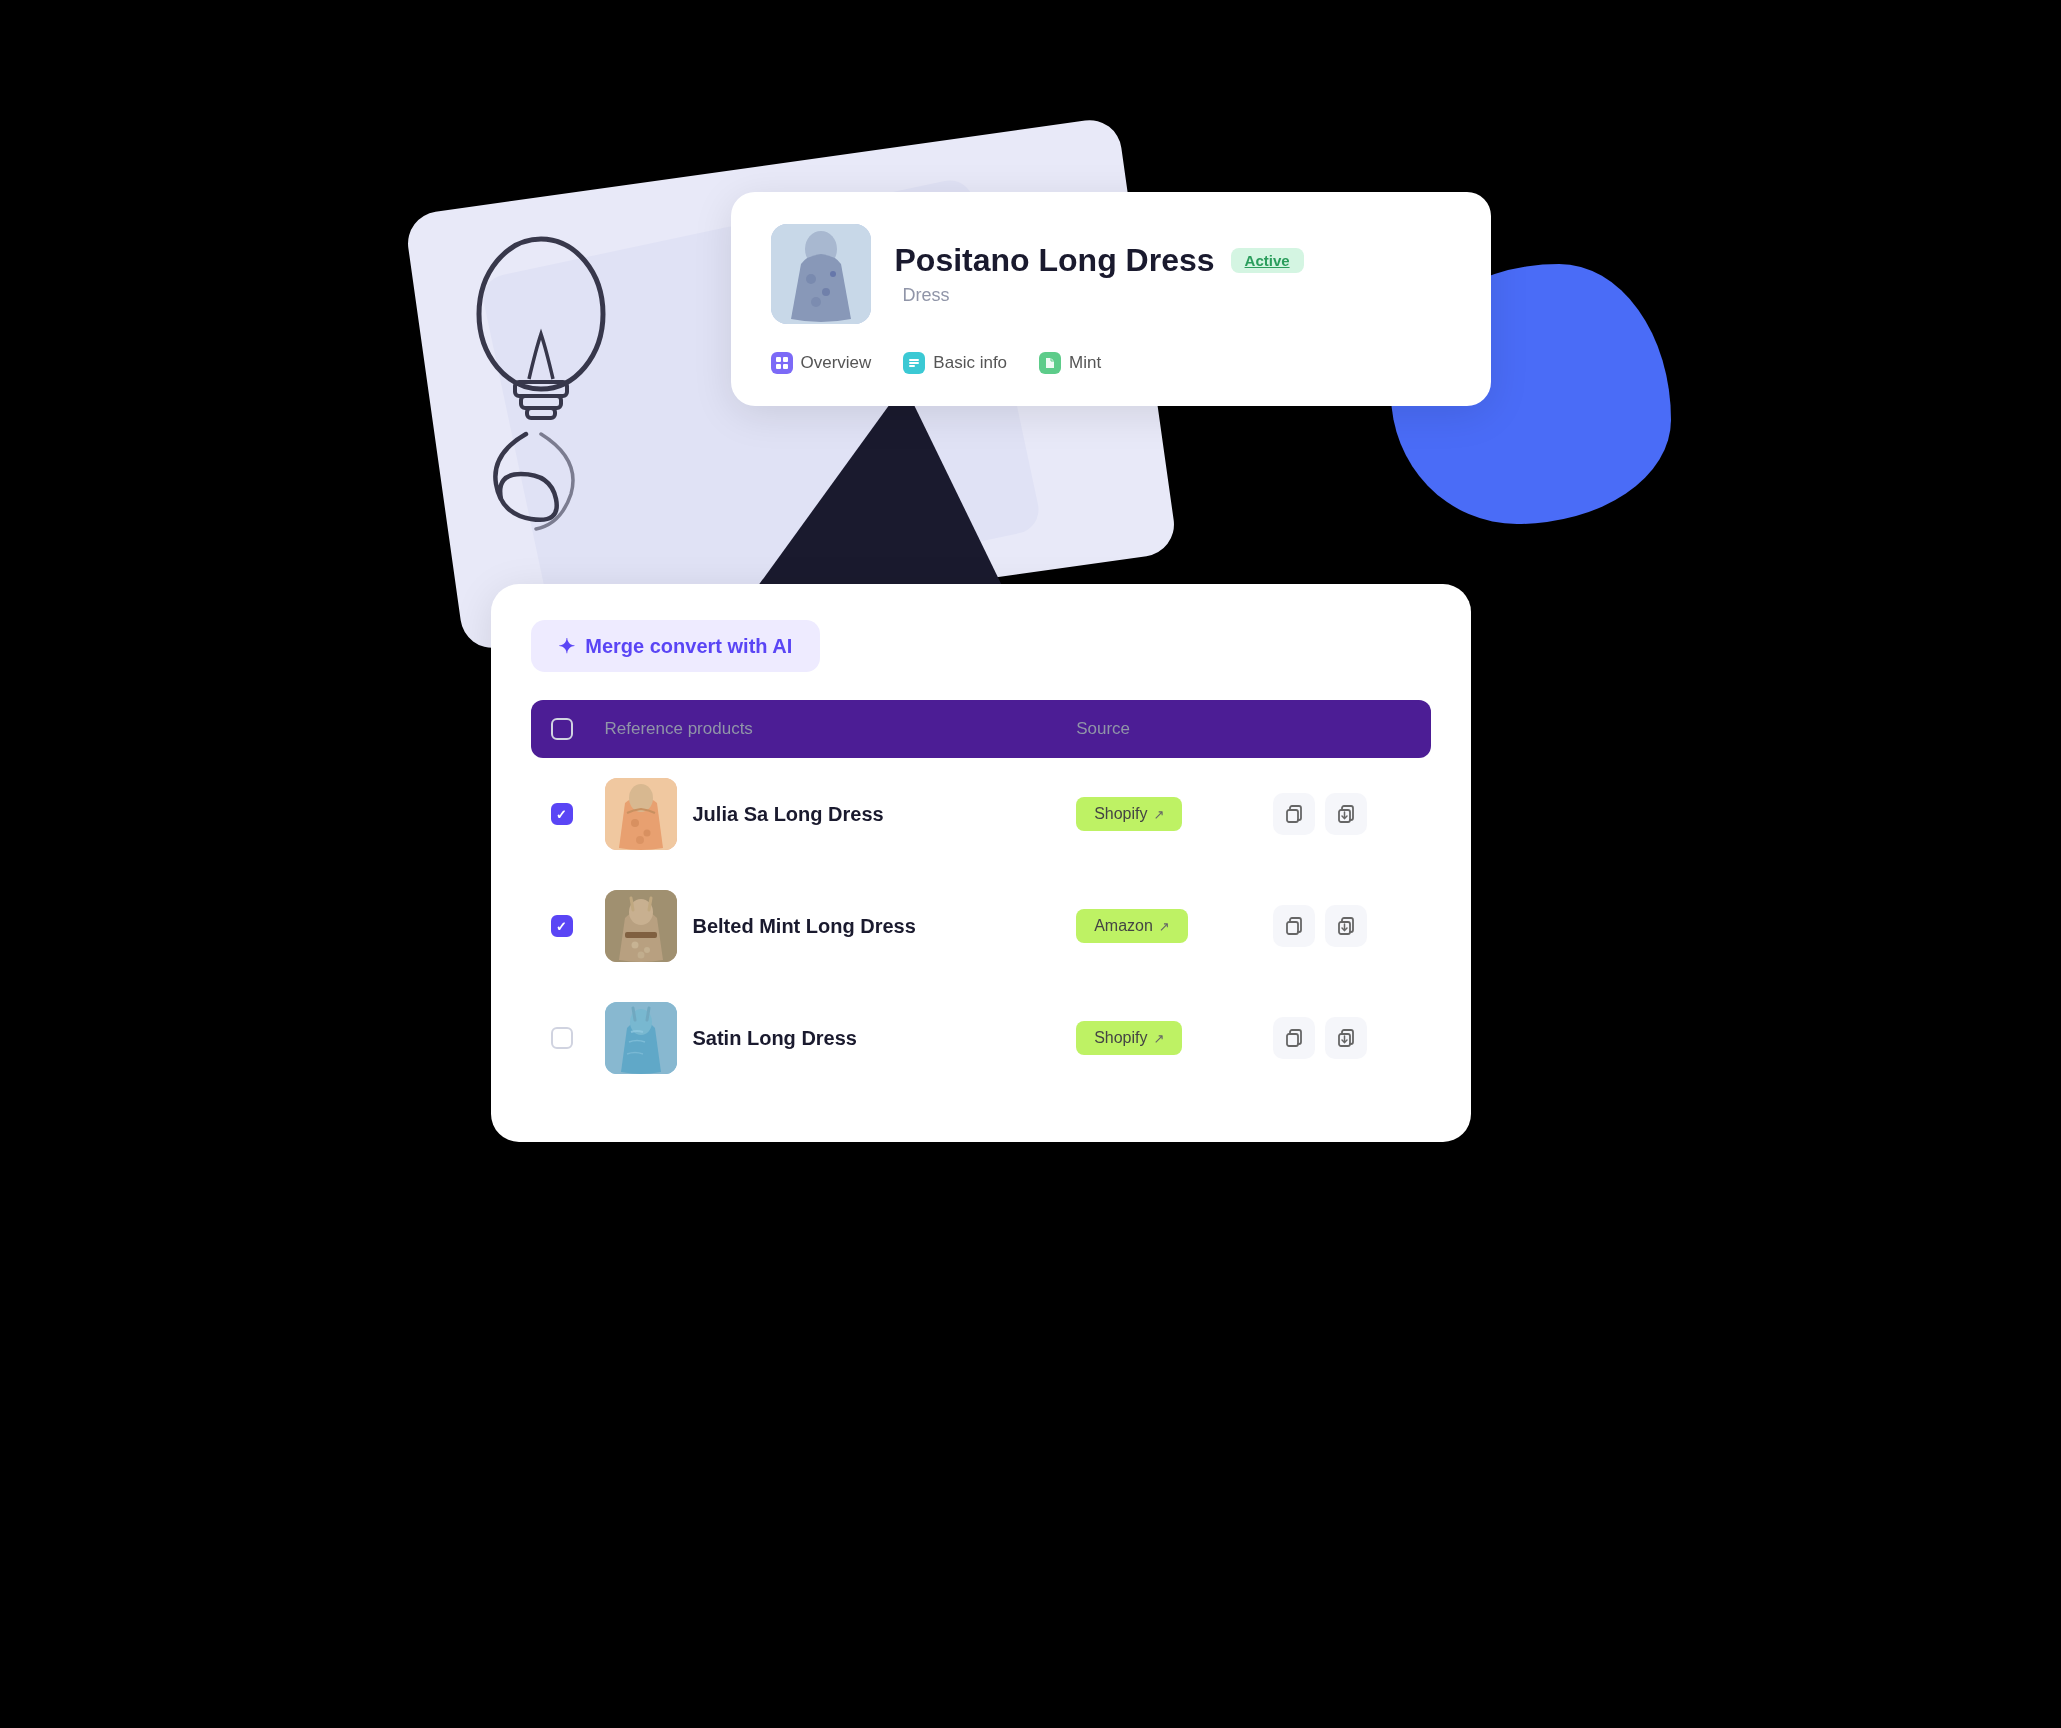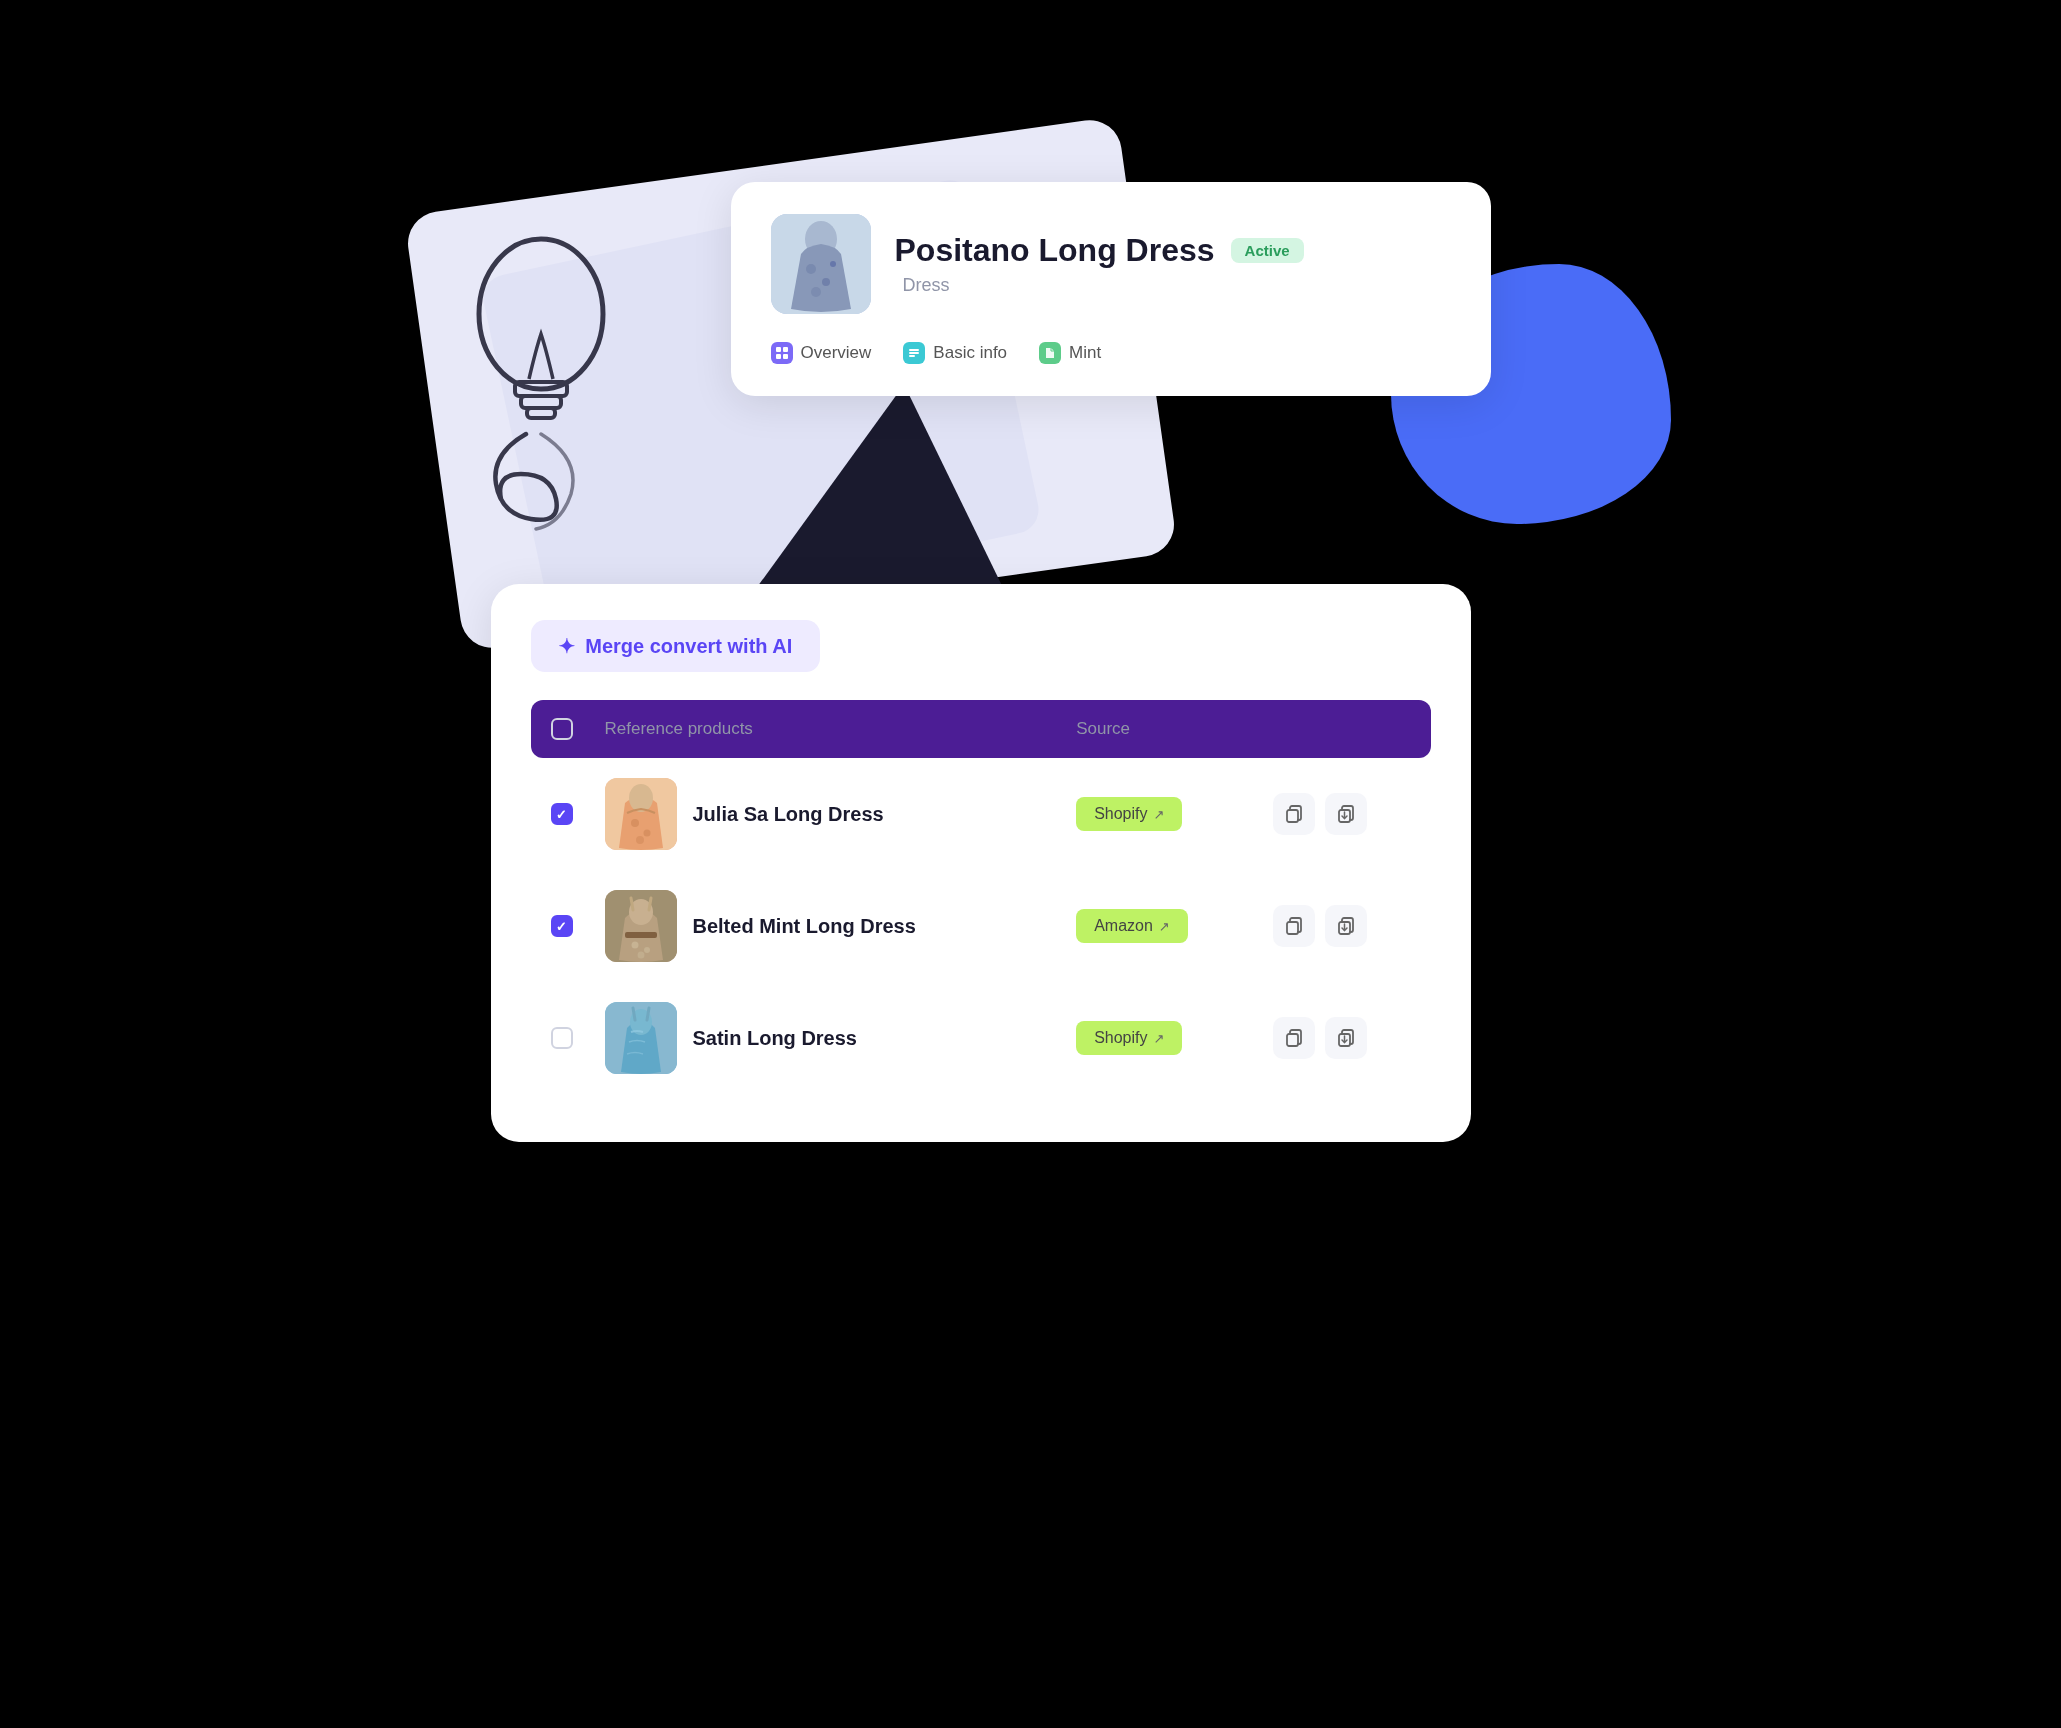--- a/index.html
+++ b/index.html
@@ -76,21 +76,21 @@
       position: absolute;
       top: 40px;
       left: 10px;
       z-index: 2;
       opacity: 0.85;
     }
 
     
     .product-card {
       position: absolute;
-      top: 18px;
+      top: 28px;
       left: 300px;
       width: 760px;
       background: #fff;
       border-radius: 24px;
       padding: 32px 40px 28px 40px;
       box-shadow: 0 8px 40px rgba(0,0,0,0.10);
       z-index: 10;
     }
 
     .product-card-header {
@@ -135,20 +135,21 @@
       color: #1a1a2e;
     }
 
     .status-badge {
       background: #d4f5e2;
       color: #2a9d5c;
       font-size: 15px;
       font-weight: 600;
       padding: 4px 14px;
       border-radius: 8px;
+      text-decoration: underline;
     }
 
     .product-subtitle {
       font-size: 18px;
       color: #9095a8;
       margin-left: 8px;
     }
 
     .product-tabs {
       display: flex;

